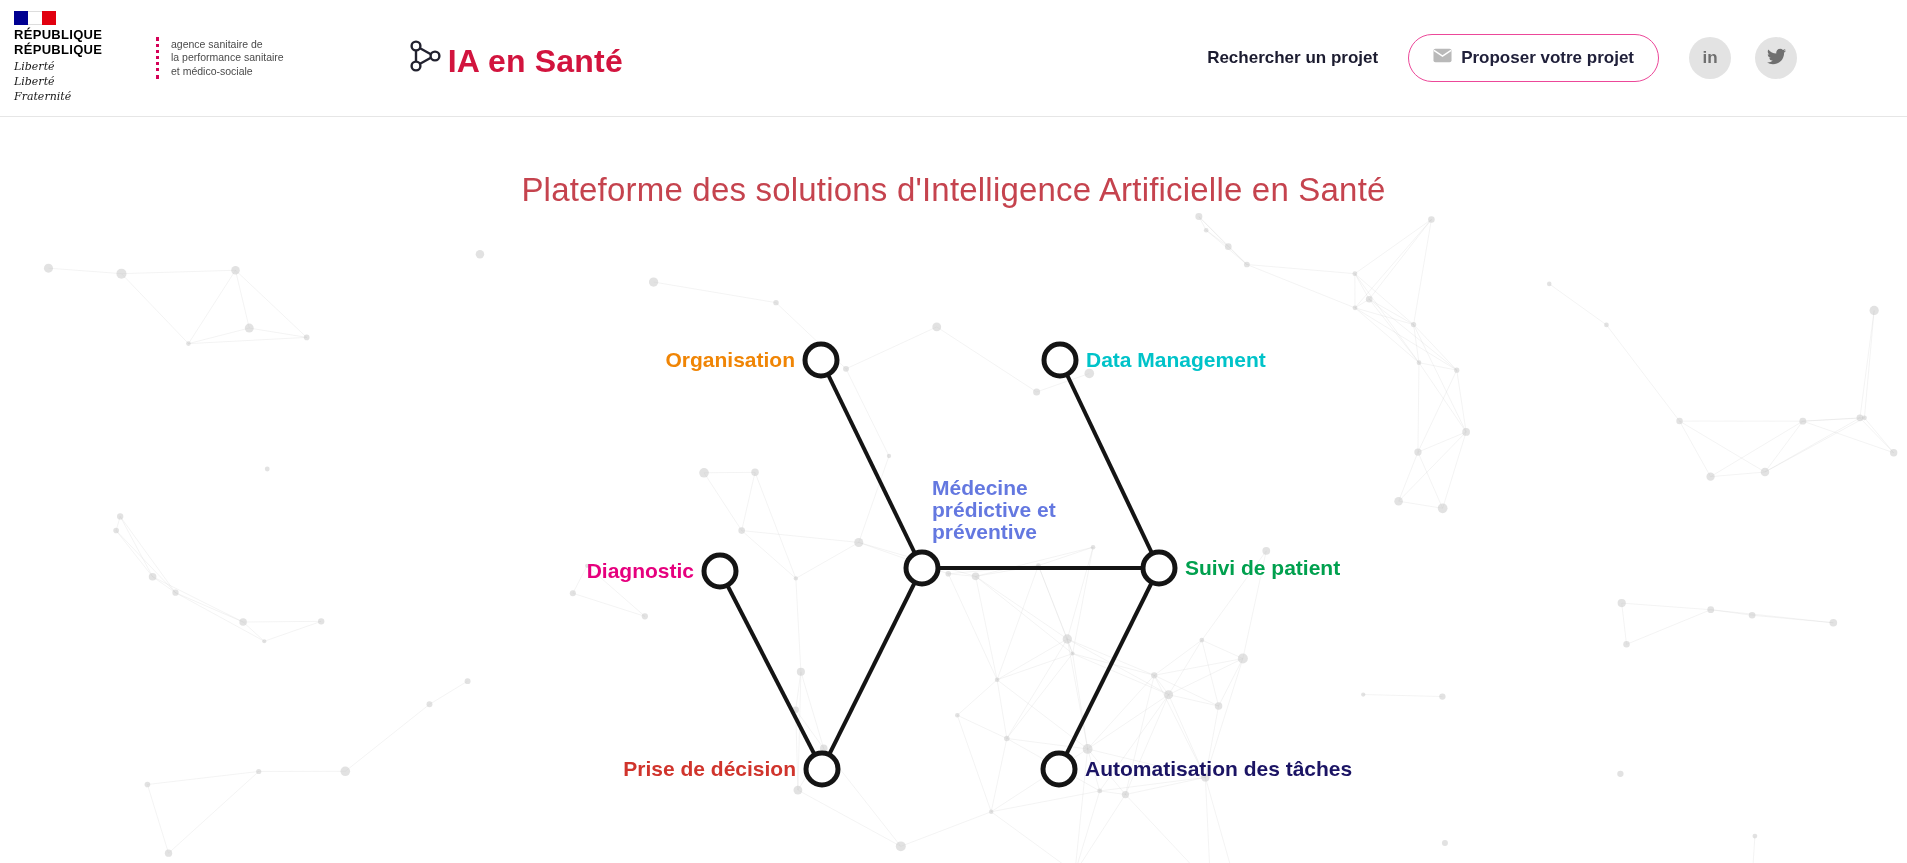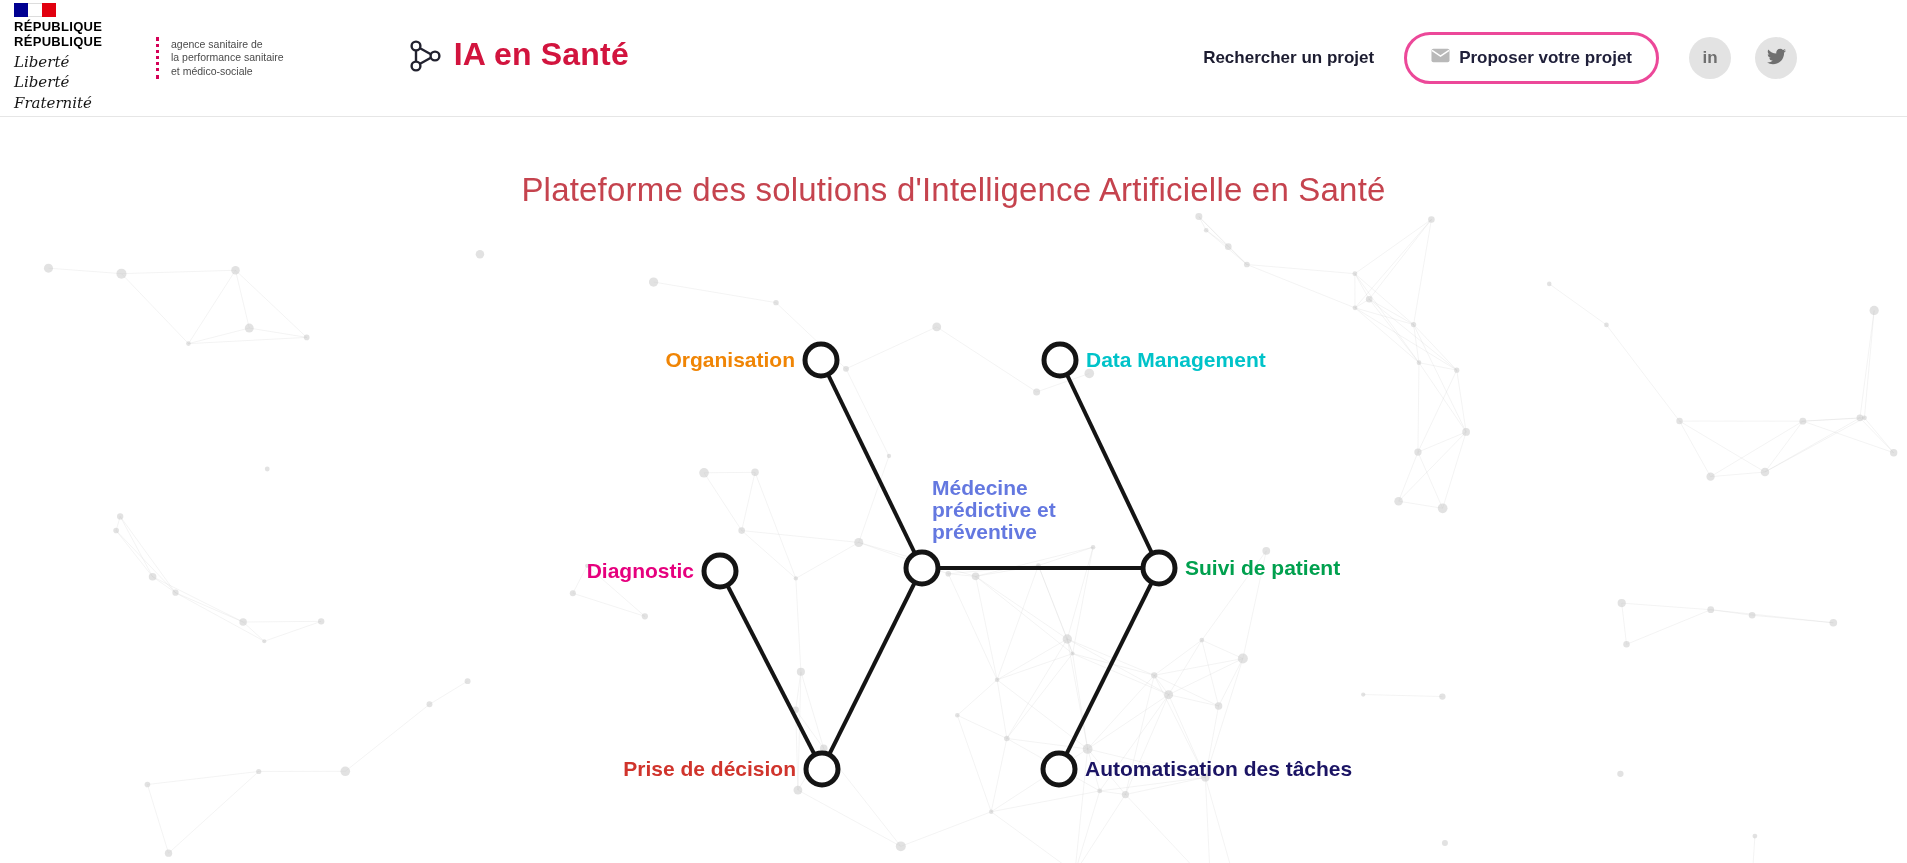--- a/index.html
+++ b/index.html
@@ -9,35 +9,35 @@
   
   .header {
     display:flex; align-items:center; height:117px; background:#fff;
     border-bottom:1px solid #e6e6e6; padding:0 110px 0 14px; position:relative; z-index:5;
   }
   .gov-logo { display:flex; flex-direction:column; gap:3px; width:100px; cursor:default; }
   .flag { display:flex; width:42px; height:14px; }
   .flag span { width:14px; height:14px; display:block; }
   .flag .b { background:#000091; } .flag .w { background:#ffffff; border-top:1px solid #ddd; border-bottom:1px solid #ddd; } .flag .r { background:#e1000f; }
   .gov-name { font-size:13px; font-weight:800; letter-spacing:0.3px; line-height:1.12; color:#000; }
-  .gov-motto { font-family:"DejaVu Serif", serif; font-style:italic; font-size:15px; line-height:1.35; color:#161616; }
+  .gov-motto { font-family:"DejaVu Serif", serif; font-style:italic; font-size:11px; line-height:1.35; color:#161616; }
 
   .anap-logo { display:flex; align-items:center; margin-left:28px; cursor:pointer; }
   .anap-wordmark { font-family:"DejaVu Serif", serif; font-style:italic; font-weight:700;
     font-size:46px; color:#d50057; letter-spacing:-1px; line-height:1; padding-bottom:6px; }
   .anap-divider { border-left:3px dotted #d50057; height:42px; margin:0 12px 0 14px; }
   .anap-tagline { font-size:10.5px; line-height:1.3; color:#4a4a4a; }
 
-  .brand { display:flex; align-items:flex-start; gap:10px; margin-left:120px; cursor:pointer; }
+  .brand { display:flex; align-items:flex-end; gap:4px; margin-left:120px; cursor:pointer; }
   .brand-title { font-size:32px; font-weight:800; color:#d2143e; letter-spacing:0.2px; }
 
   .header-right { display:flex; align-items:center; gap:30px; margin-left:auto; }
   .search-link { font-size:17px; font-weight:700; color:#1c1c30; cursor:pointer; text-decoration:none; }
   .propose-btn { display:flex; align-items:center; gap:9px; background:#fff;
-    border:3px solid #ec4899; border-radius:999px; padding:13px 24px;
+    border:1px solid #ec4899; border-radius:999px; padding:13px 24px;
     font-size:17px; font-weight:700; color:#20203a; cursor:pointer;
     font-family:"Liberation Sans", sans-serif; }
   .socials { display:flex; gap:24px; }
   .social-circle { width:42px; height:42px; border-radius:50%; background:#e3e3e3;
     display:flex; align-items:center; justify-content:center; cursor:pointer; }
   .linkedin-glyph { font-size:17px; font-weight:800; color:#6f6f6f; font-family:"Liberation Sans", sans-serif; }
 
   
   .main { position:relative; width:1907px; height:746px; background:#ffffff; }
   .page-title { position:relative; z-index:2; text-align:center; margin-top:54px;

